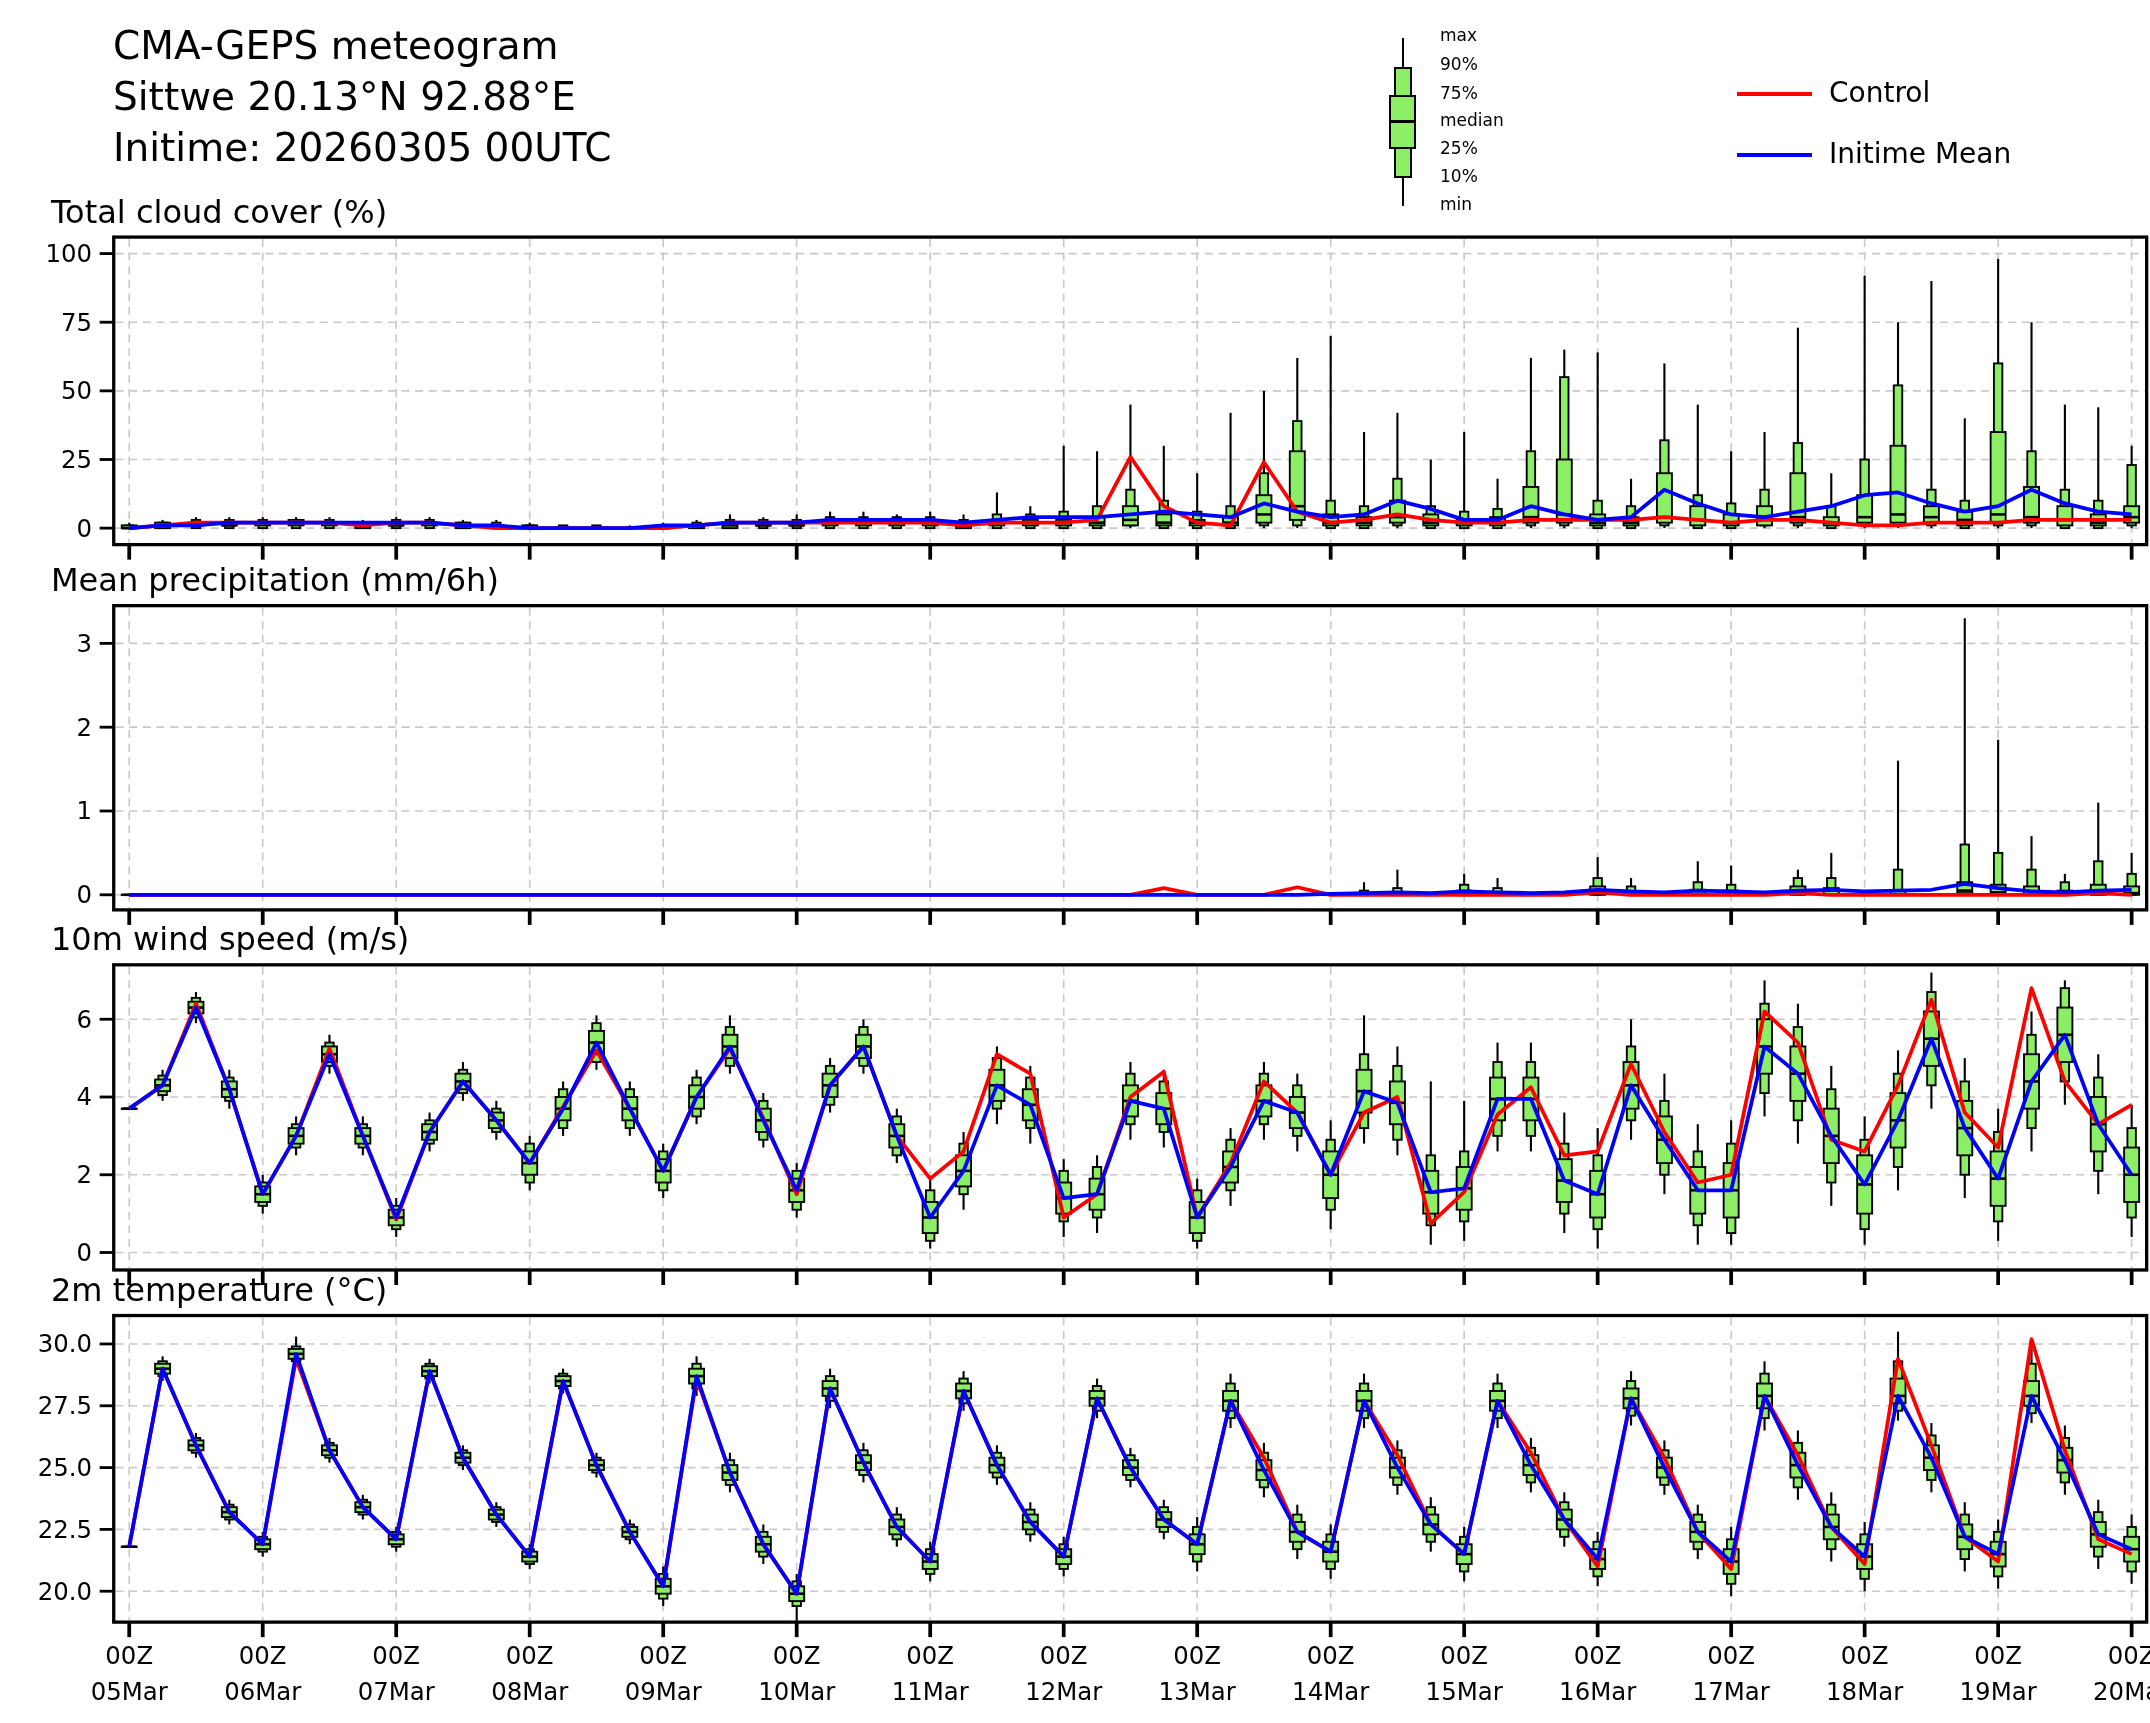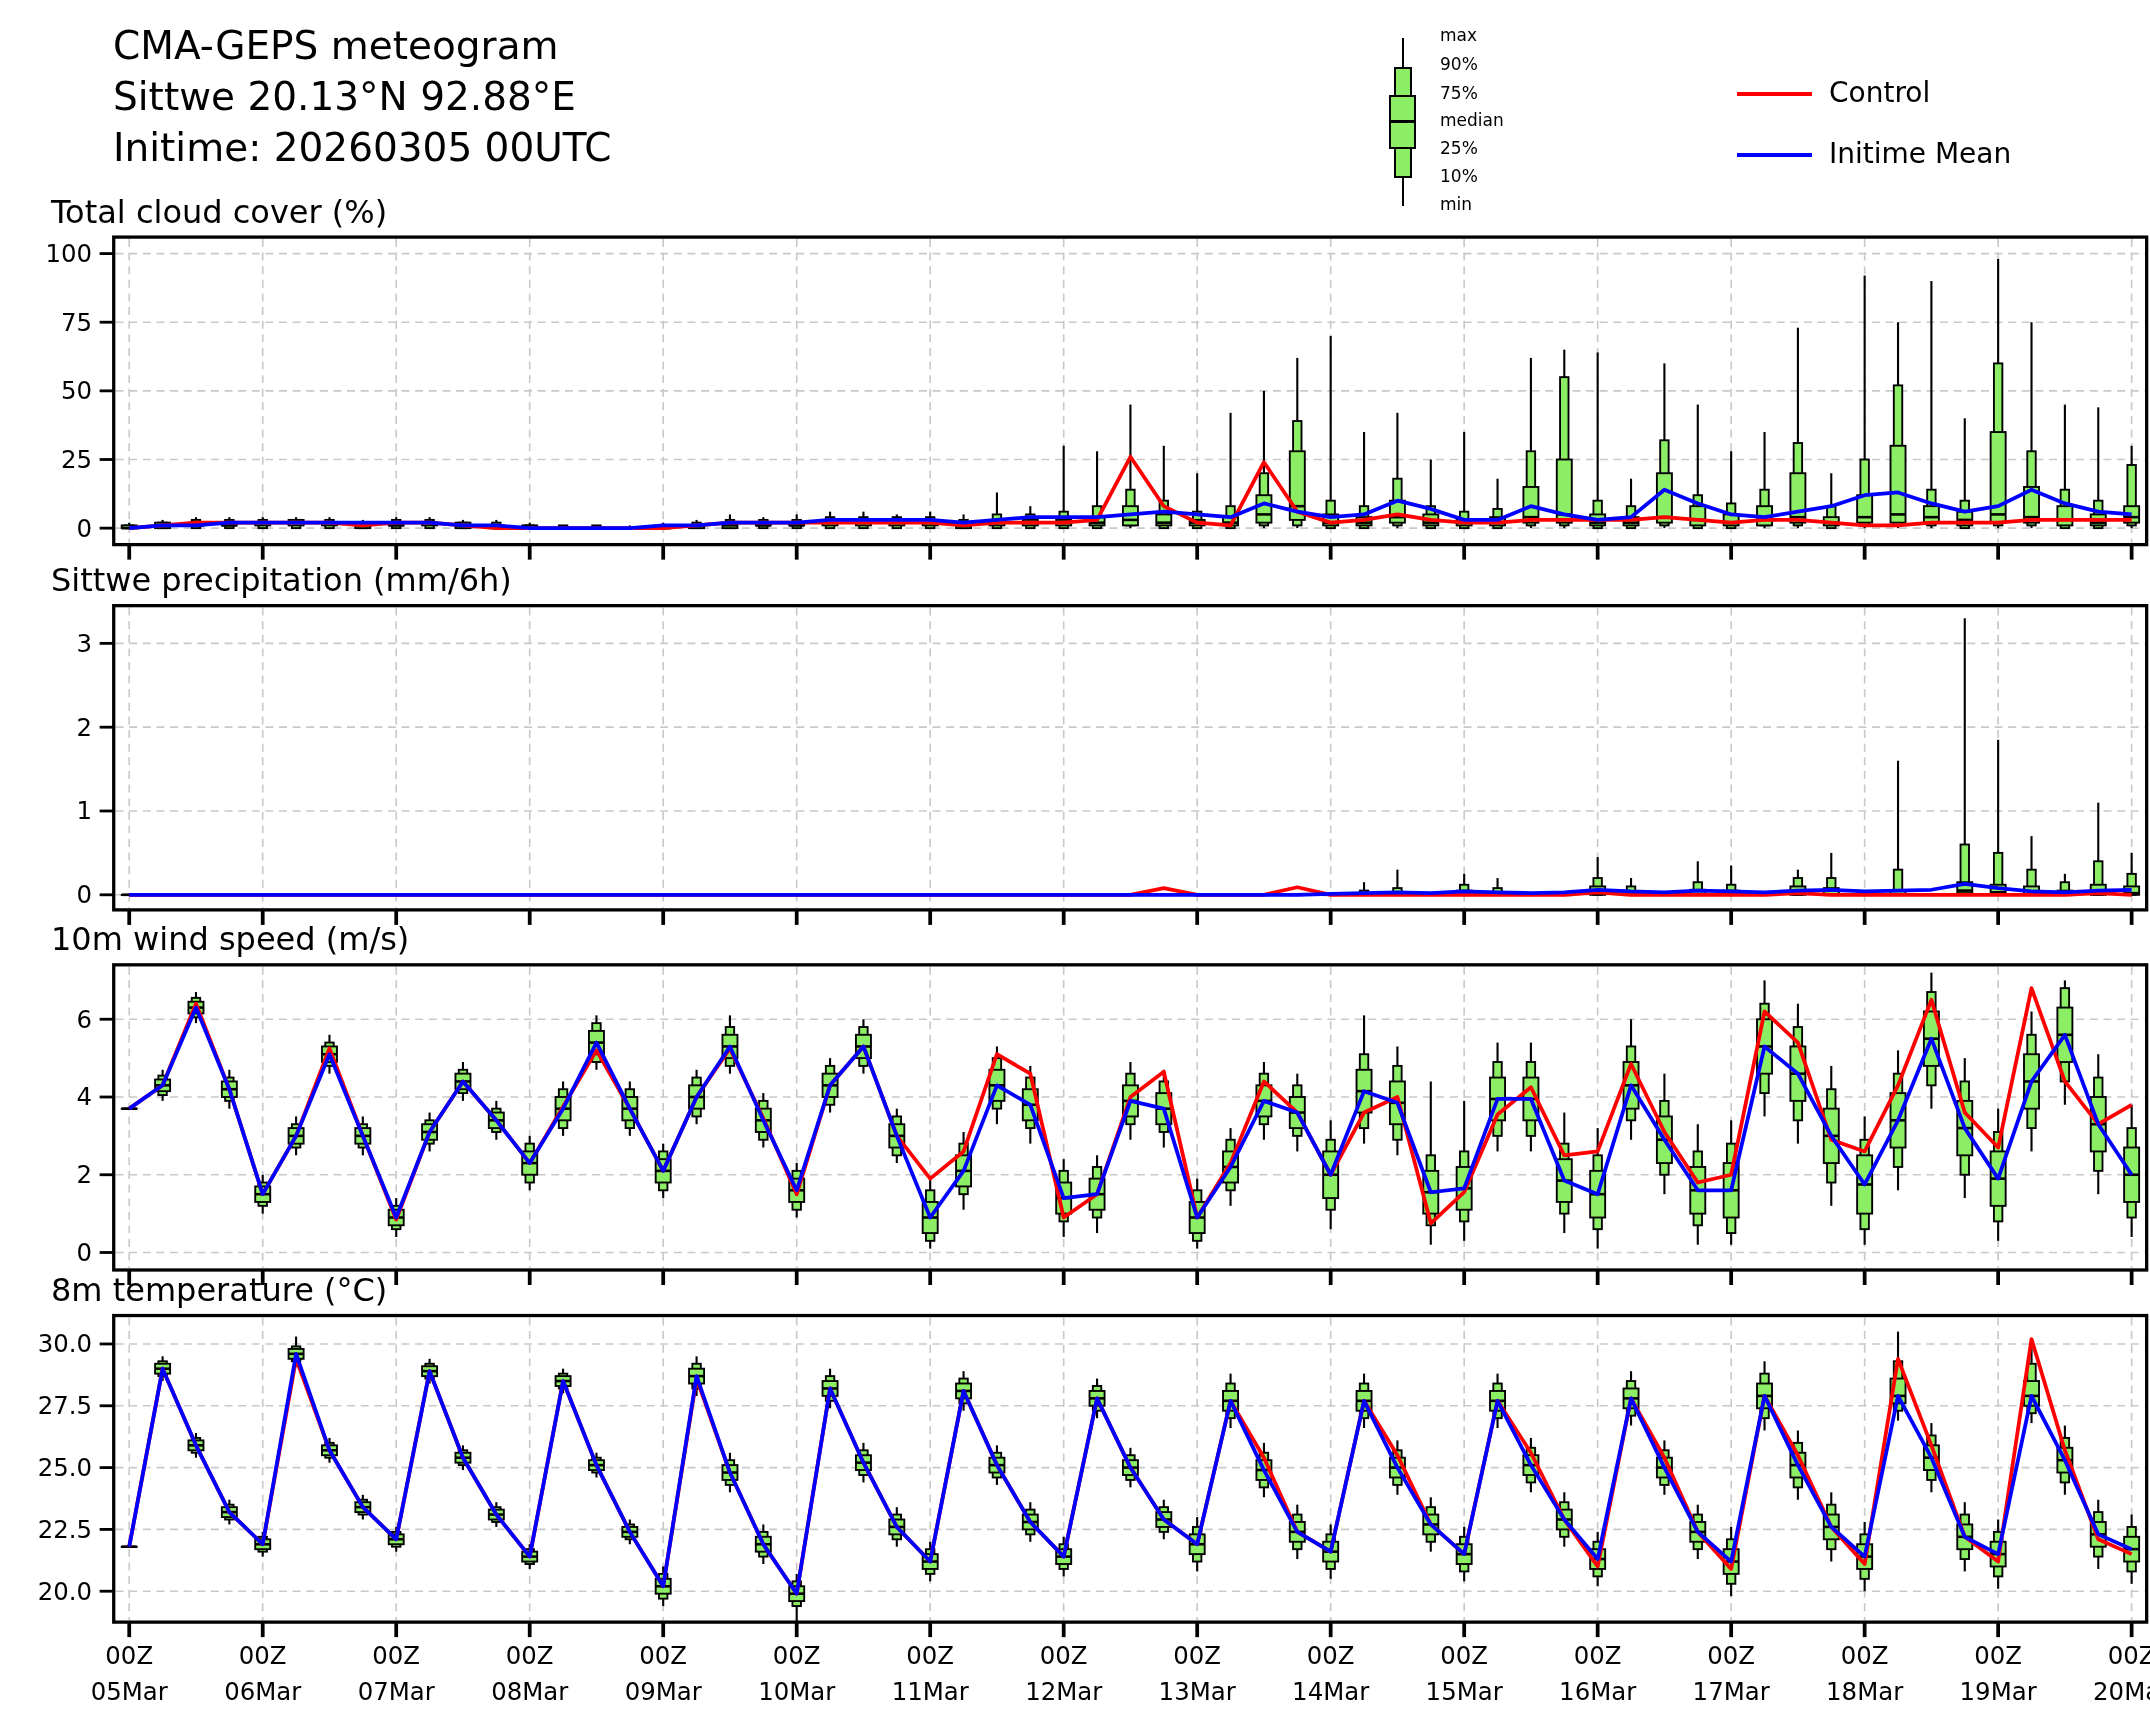--- a/index.html
+++ b/index.html
@@ -35,23 +35,23 @@
 </div>
 
 <div>
   <div class="abs legline" style="left:1737px;top:92px;background:#ff0000"></div>
   <span class="abs serlbl" style="left:1829px;top:79px">Control</span>
   <div class="abs legline" style="left:1737px;top:153px;background:#0000ff"></div>
   <span class="abs serlbl" style="left:1829px;top:140px">Initime Mean</span>
 </div>
 
 <div class="abs ptitle" style="top:196px">Total cloud cover (%)</div>
-<div class="abs ptitle" style="top:564px">Sittwe precipitation (mm/6h)</div>
+<div class="abs ptitle" style="top:564px">Mean precipitation (mm/6h)</div>
 <div class="abs ptitle" style="top:923px">10m wind speed (m/s)</div>
-<div class="abs ptitle" style="top:1274px">8m temperature (°C)</div>
+<div class="abs ptitle" style="top:1274px">2m temperature (°C)</div>
 
 <svg id="chart-svg" width="2151" height="1724" viewBox="0 0 4581 3672">
     <g>
       <g>
         <line x1="275" x2="275" y1="509" y2="1156" stroke="#c9c9c9" stroke-width="3.5" stroke-dasharray="17 12"></line>
         <line x1="559.3333333333333" x2="559.3333333333333" y1="509" y2="1156" stroke="#c9c9c9" stroke-width="3.5" stroke-dasharray="17 12"></line>
         <line x1="843.6666666666666" x2="843.6666666666666" y1="509" y2="1156" stroke="#c9c9c9" stroke-width="3.5" stroke-dasharray="17 12"></line>
         <line x1="1128" x2="1128" y1="509" y2="1156" stroke="#c9c9c9" stroke-width="3.5" stroke-dasharray="17 12"></line>
         <line x1="1412.3333333333333" x2="1412.3333333333333" y1="509" y2="1156" stroke="#c9c9c9" stroke-width="3.5" stroke-dasharray="17 12"></line>
         <line x1="1696.6666666666667" x2="1696.6666666666667" y1="509" y2="1156" stroke="#c9c9c9" stroke-width="3.5" stroke-dasharray="17 12"></line>

